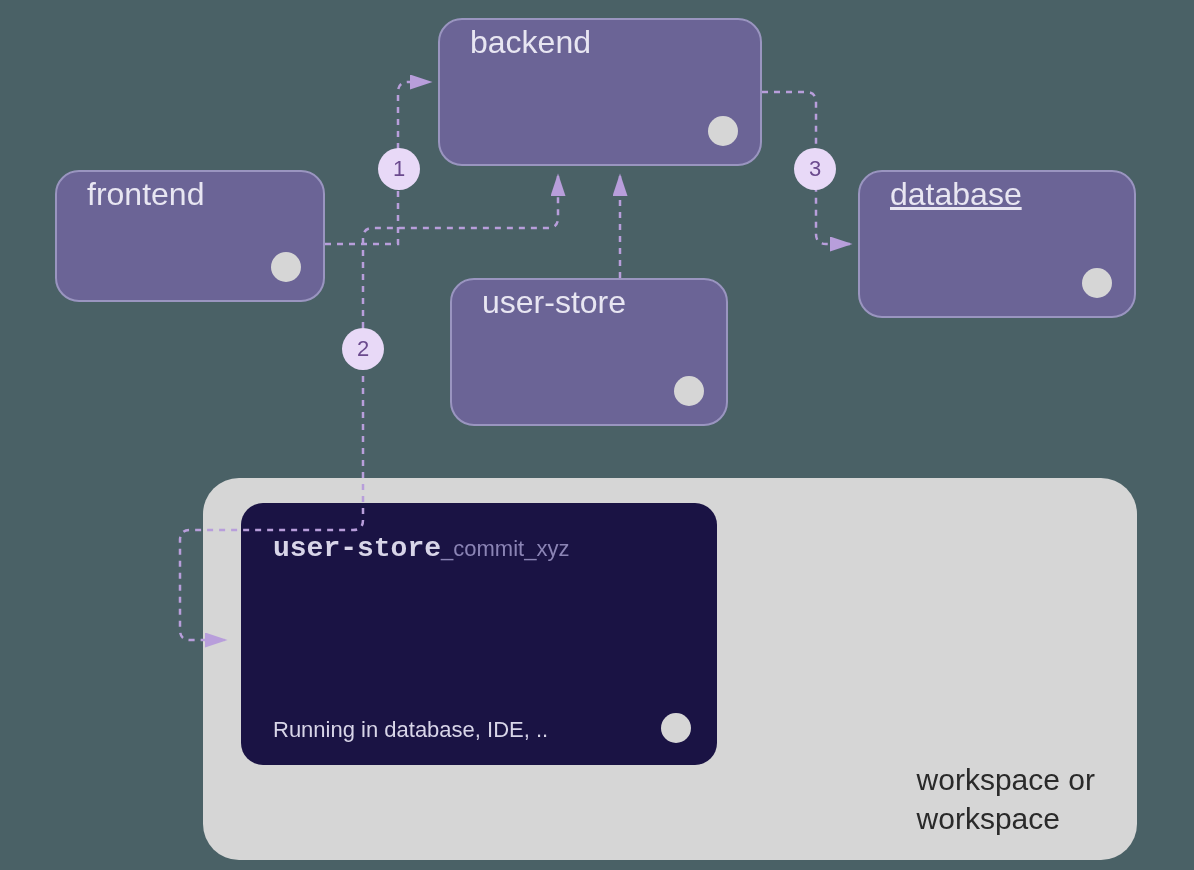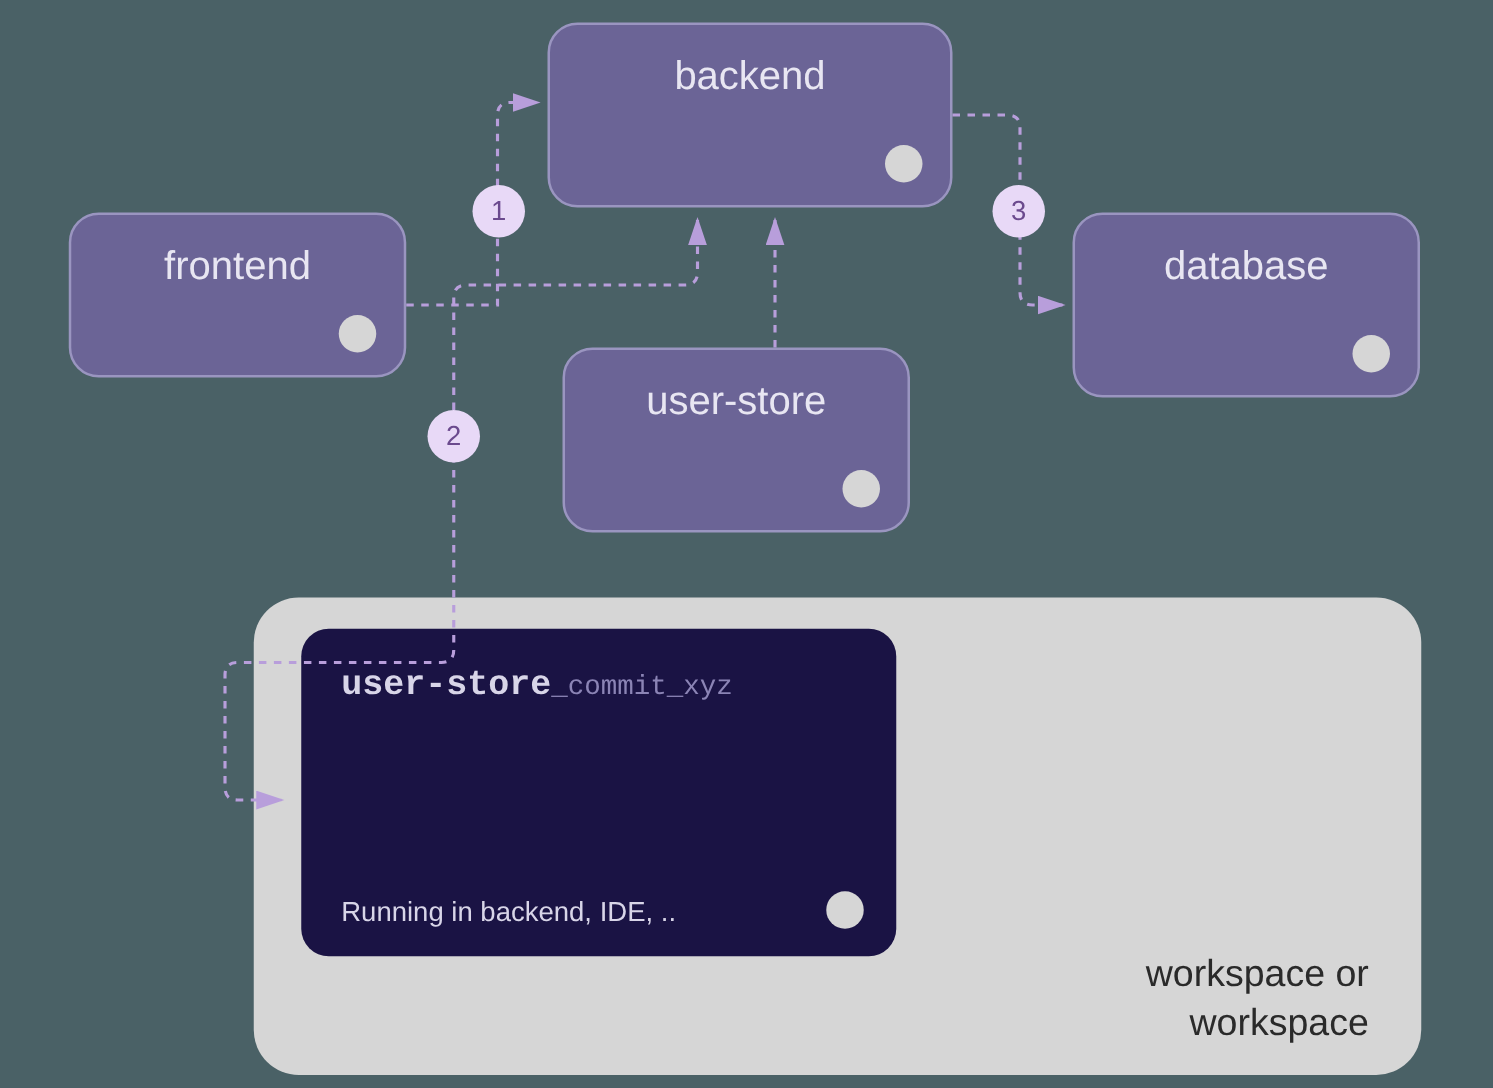--- a/index.html
+++ b/index.html
@@ -16,22 +16,21 @@
       overflow: hidden;
     }
     .box {
       position: absolute;
       background: #6b6496;
       border: 2px solid #9a95c0;
       border-radius: 24px;
       color: #e8e6f2;
       font-size: 32px;
       font-weight: 400;
-      padding: 22px 30px;
-      text-align: center;
+      padding: 4px 30px;
     }
     .box-frontend {
       left: 55px;
       top: 170px;
       width: 270px;
       height: 132px;
     }
     .box-backend {
       left: 438px;
       top: 18px;
@@ -42,20 +41,21 @@
       left: 450px;
       top: 278px;
       width: 278px;
       height: 148px;
     }
     .box-database {
       left: 858px;
       top: 170px;
       width: 278px;
       height: 148px;
+      text-decoration: underline;
     }
     .dot {
       position: absolute;
       width: 30px;
       height: 30px;
       background: #d6d6d6;
       border-radius: 50%;
       bottom: 18px;
       right: 22px;
     }
@@ -79,21 +79,21 @@
       color: #e8e6f2;
       padding: 30px 32px;
     }
     .code-title {
       font-family: 'Courier New', monospace;
       font-size: 28px;
       font-weight: 600;
       color: #d8d5e8;
     }
     .code-suffix {
-      font-family: Liberation Mono, monospace;
+      font-family: Liberation Sans, sans-serif;
       font-size: 22px;
       color: #8b84b5;
     }
     .code-subtitle {
       position: absolute;
       bottom: 22px;
       left: 32px;
       font-size: 22px;
       color: #d8d5e8;
     }
@@ -103,21 +103,20 @@
       height: 30px;
       background: #d6d6d6;
       border-radius: 50%;
       bottom: 22px;
       right: 26px;
     }
     .workspace-label {
       position: absolute;
       right: 42px;
       bottom: 22px;
-      text-align: right;
       font-size: 30px;
       color: #2a2a2a;
       line-height: 1.3;
     }
     .badge {
       position: absolute;
       width: 42px;
       height: 42px;
       background: #e8d9f7;
       border-radius: 50%;
@@ -190,20 +189,20 @@
 </div>
 <div class="badge badge-3">
   <span>3</span>
 </div>
 
 <div class="workspace-container">
   <div class="code-box">
     <div>
       <span class="code-title">user-store</span><span class="code-suffix">_commit_xyz</span>
     </div>
-    <div class="code-subtitle">Running in backend, IDE, ..</div>
+    <div class="code-subtitle">Running in database, IDE, ..</div>
     <div class="code-dot"></div>
   </div>
   <div class="workspace-label">
     <div>workspace or</div>
     <div>workspace</div>
   </div>
 </div>
 
 </body></html>

